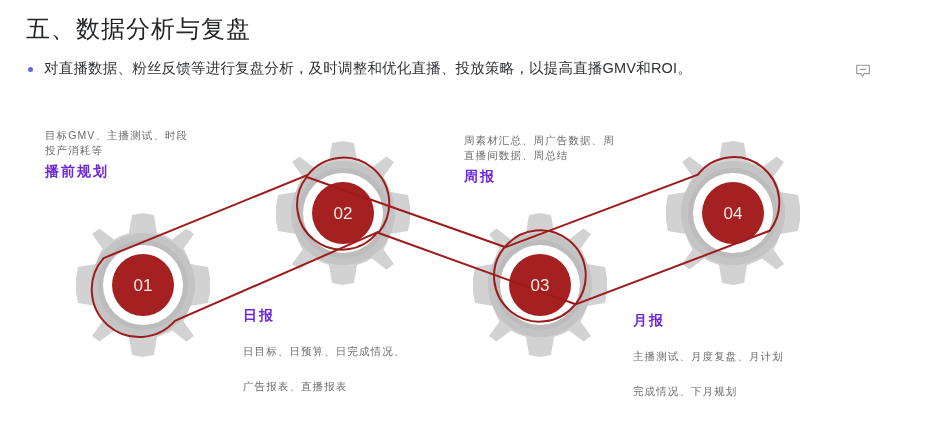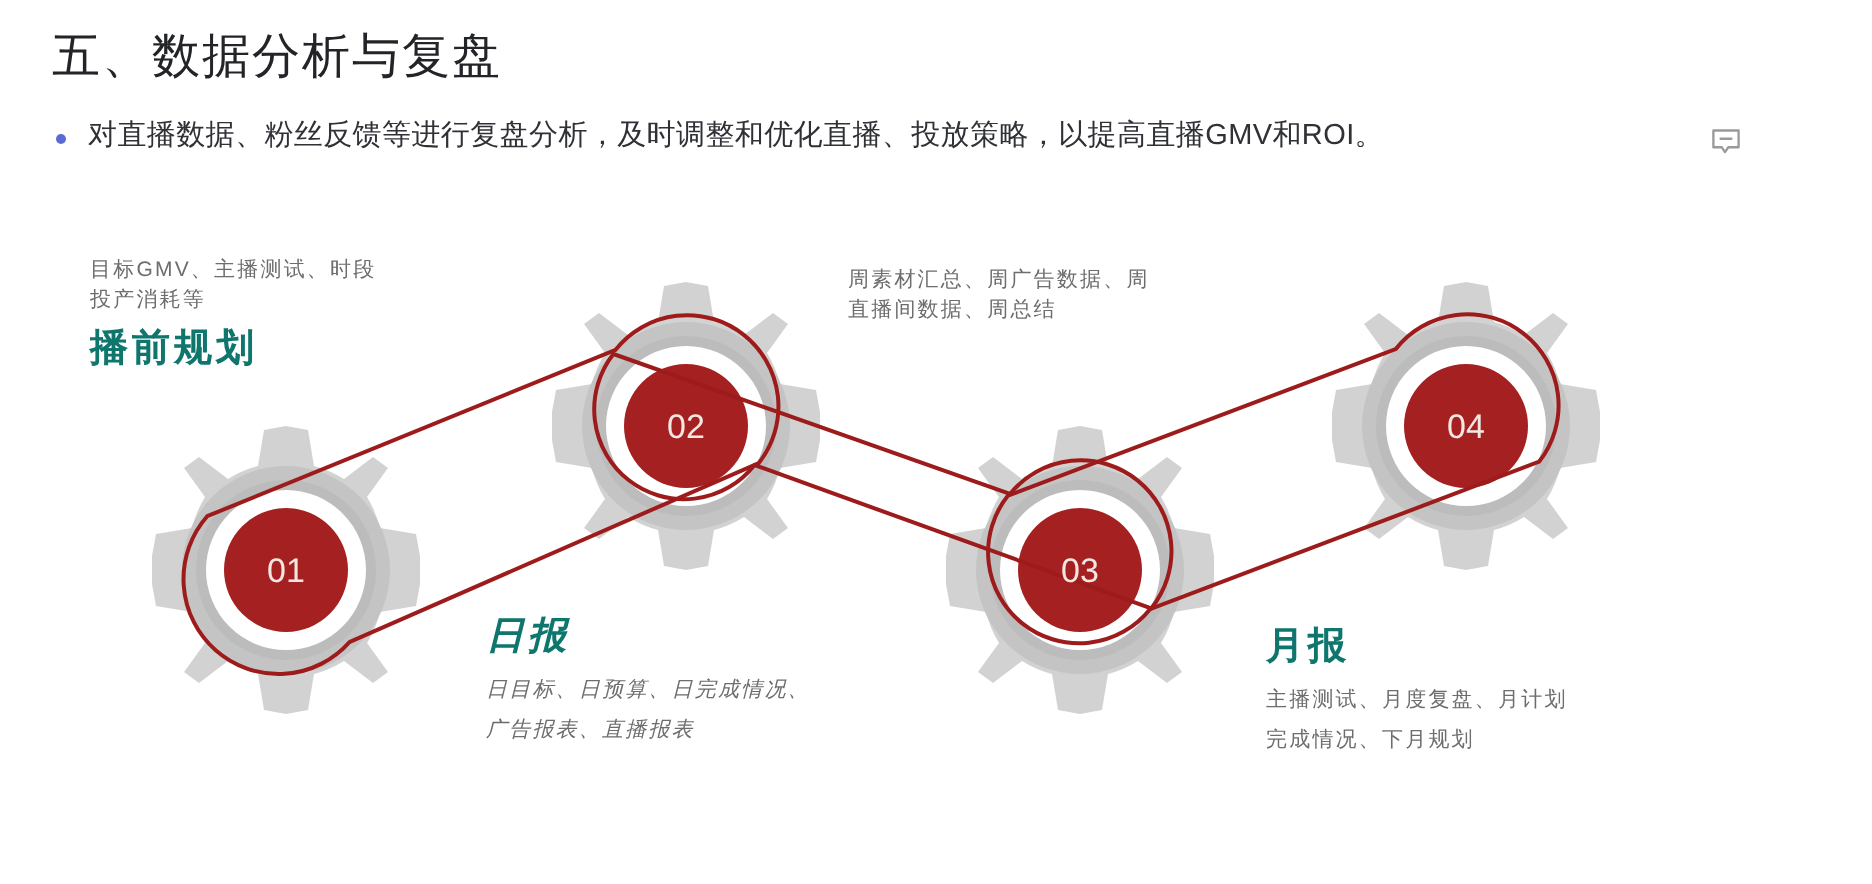--- a/index.html
+++ b/index.html
@@ -70,34 +70,34 @@
     top: 0;
   }
 
   
   .caption {
     position: absolute;
     text-align: left;
     line-height: 1.45;
   }
   .caption .head {
-    color: #0f766e;
+    color: #6d28d9;
     font-weight: bold;
-    font-size: 19px;
+    font-size: 14px;
     letter-spacing: 2px;
     display: block;
   }
   .caption .desc {
     color: #6d6d6d;
     font-size: 10.5px;
     letter-spacing: 1.1px;
     display: block;
   }
   .caption.above .head { margin-top: 3px; }
-  .caption.below .desc { margin-top: 5px; }
+  .caption.below .desc { margin-top: 19px; }
 </style>
 </head>
 <body>
 
 <div id="slide-header">
   <h1 id="page-title">五、数据分析与复盘</h1>
 
   <div id="bullet-row">
     <span id="bullet-dot"></span>
     <span id="bullet-text">对直播数据、粉丝反馈等进行复盘分析，及时调整和优化直播、投放策略，以提高直播GMV和ROI。</span>
@@ -191,29 +191,30 @@
       <text x="733" y="115">04</text>
     </g>
   </svg>
 
   <div class="caption above" style="left:45px; top:24px; width:200px;">
     <span class="desc">目标GMV、主播测试、时段</span>
     <span class="desc">投产消耗等</span>
     <span class="head">播前规划</span>
   </div>
 
-  <div class="caption below" style="left:243px; top:201px; width:200px;font-style:italic;">
+  <div class="caption below" style="left:243px; top:201px; width:200px;">
     <span class="head">日报</span>
     <span class="desc">日目标、日预算、日完成情况、</span>
     <span class="desc">广告报表、直播报表</span>
   </div>
 
-  <div class="caption above" style="left:424px; top:29px; width:200px;">
+  <div class="caption above" style="left:464px; top:29px; width:200px;">
     <span class="desc">周素材汇总、周广告数据、周</span>
     <span class="desc">直播间数据、周总结</span>
+    <span class="head">周报</span>
   </div>
 
   <div class="caption below" style="left:633px; top:206px; width:200px;">
     <span class="head">月报</span>
     <span class="desc">主播测试、月度复盘、月计划</span>
     <span class="desc">完成情况、下月规划</span>
   </div>
 
 </div>
 

